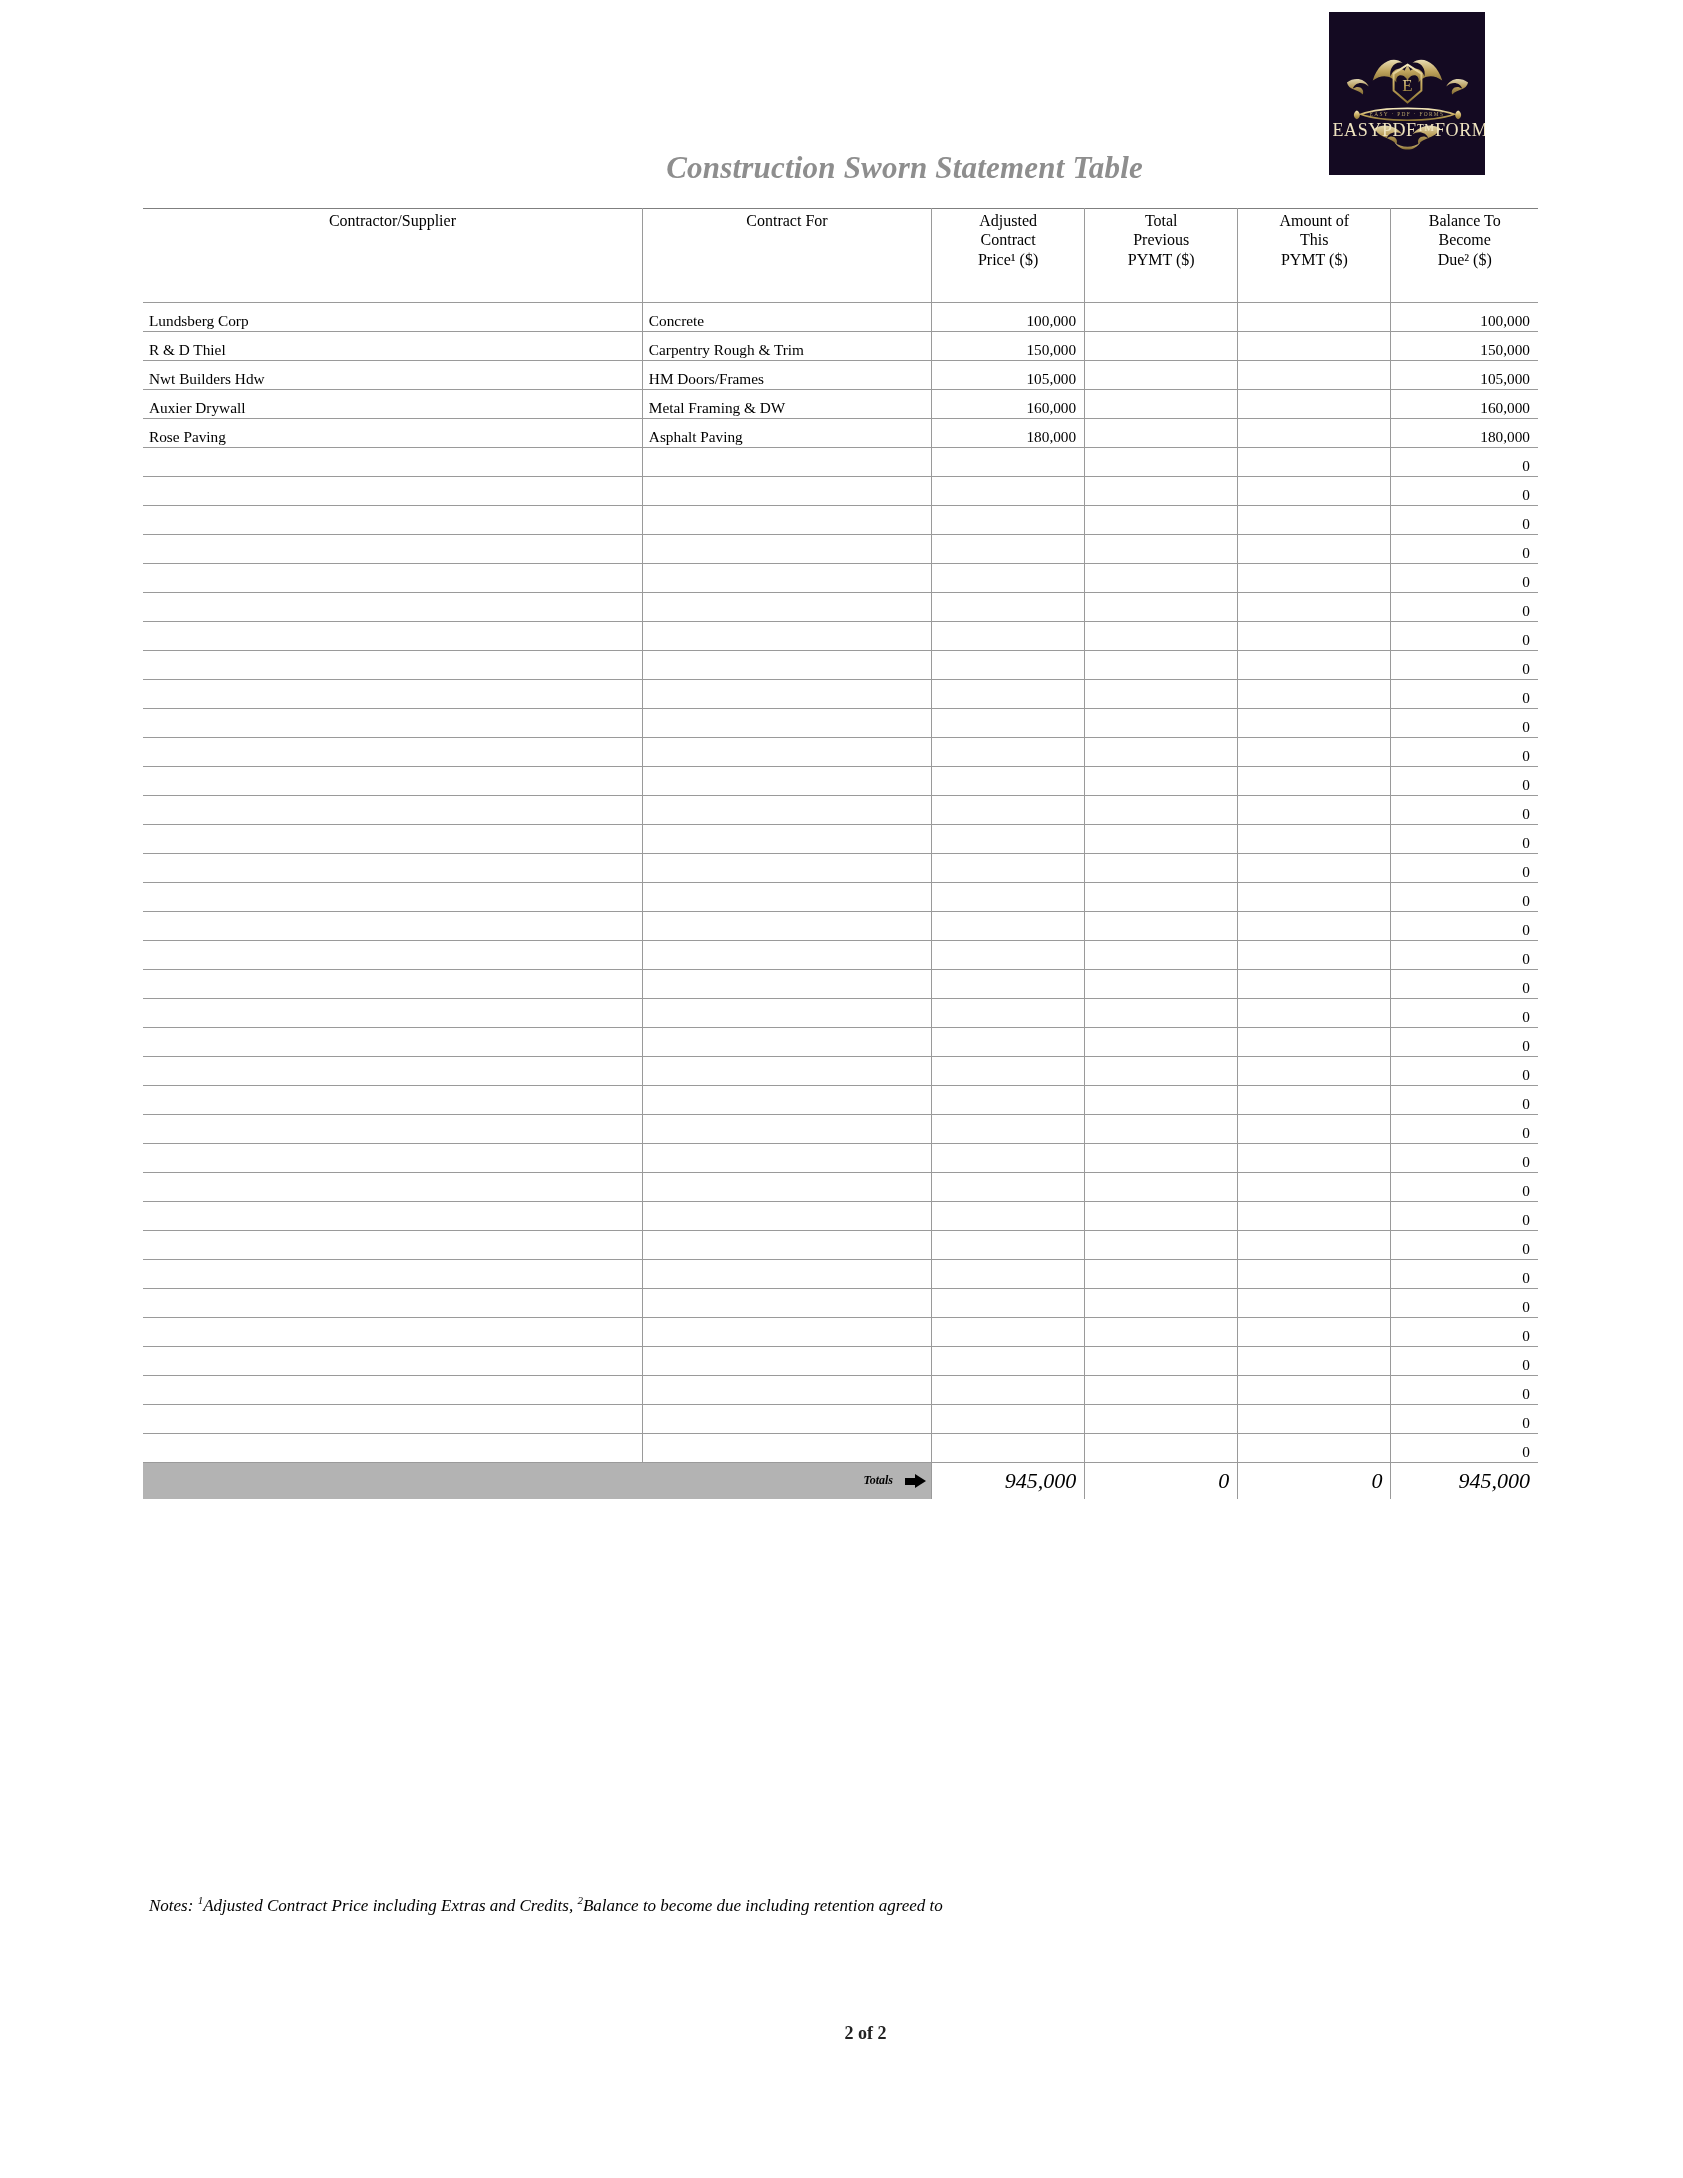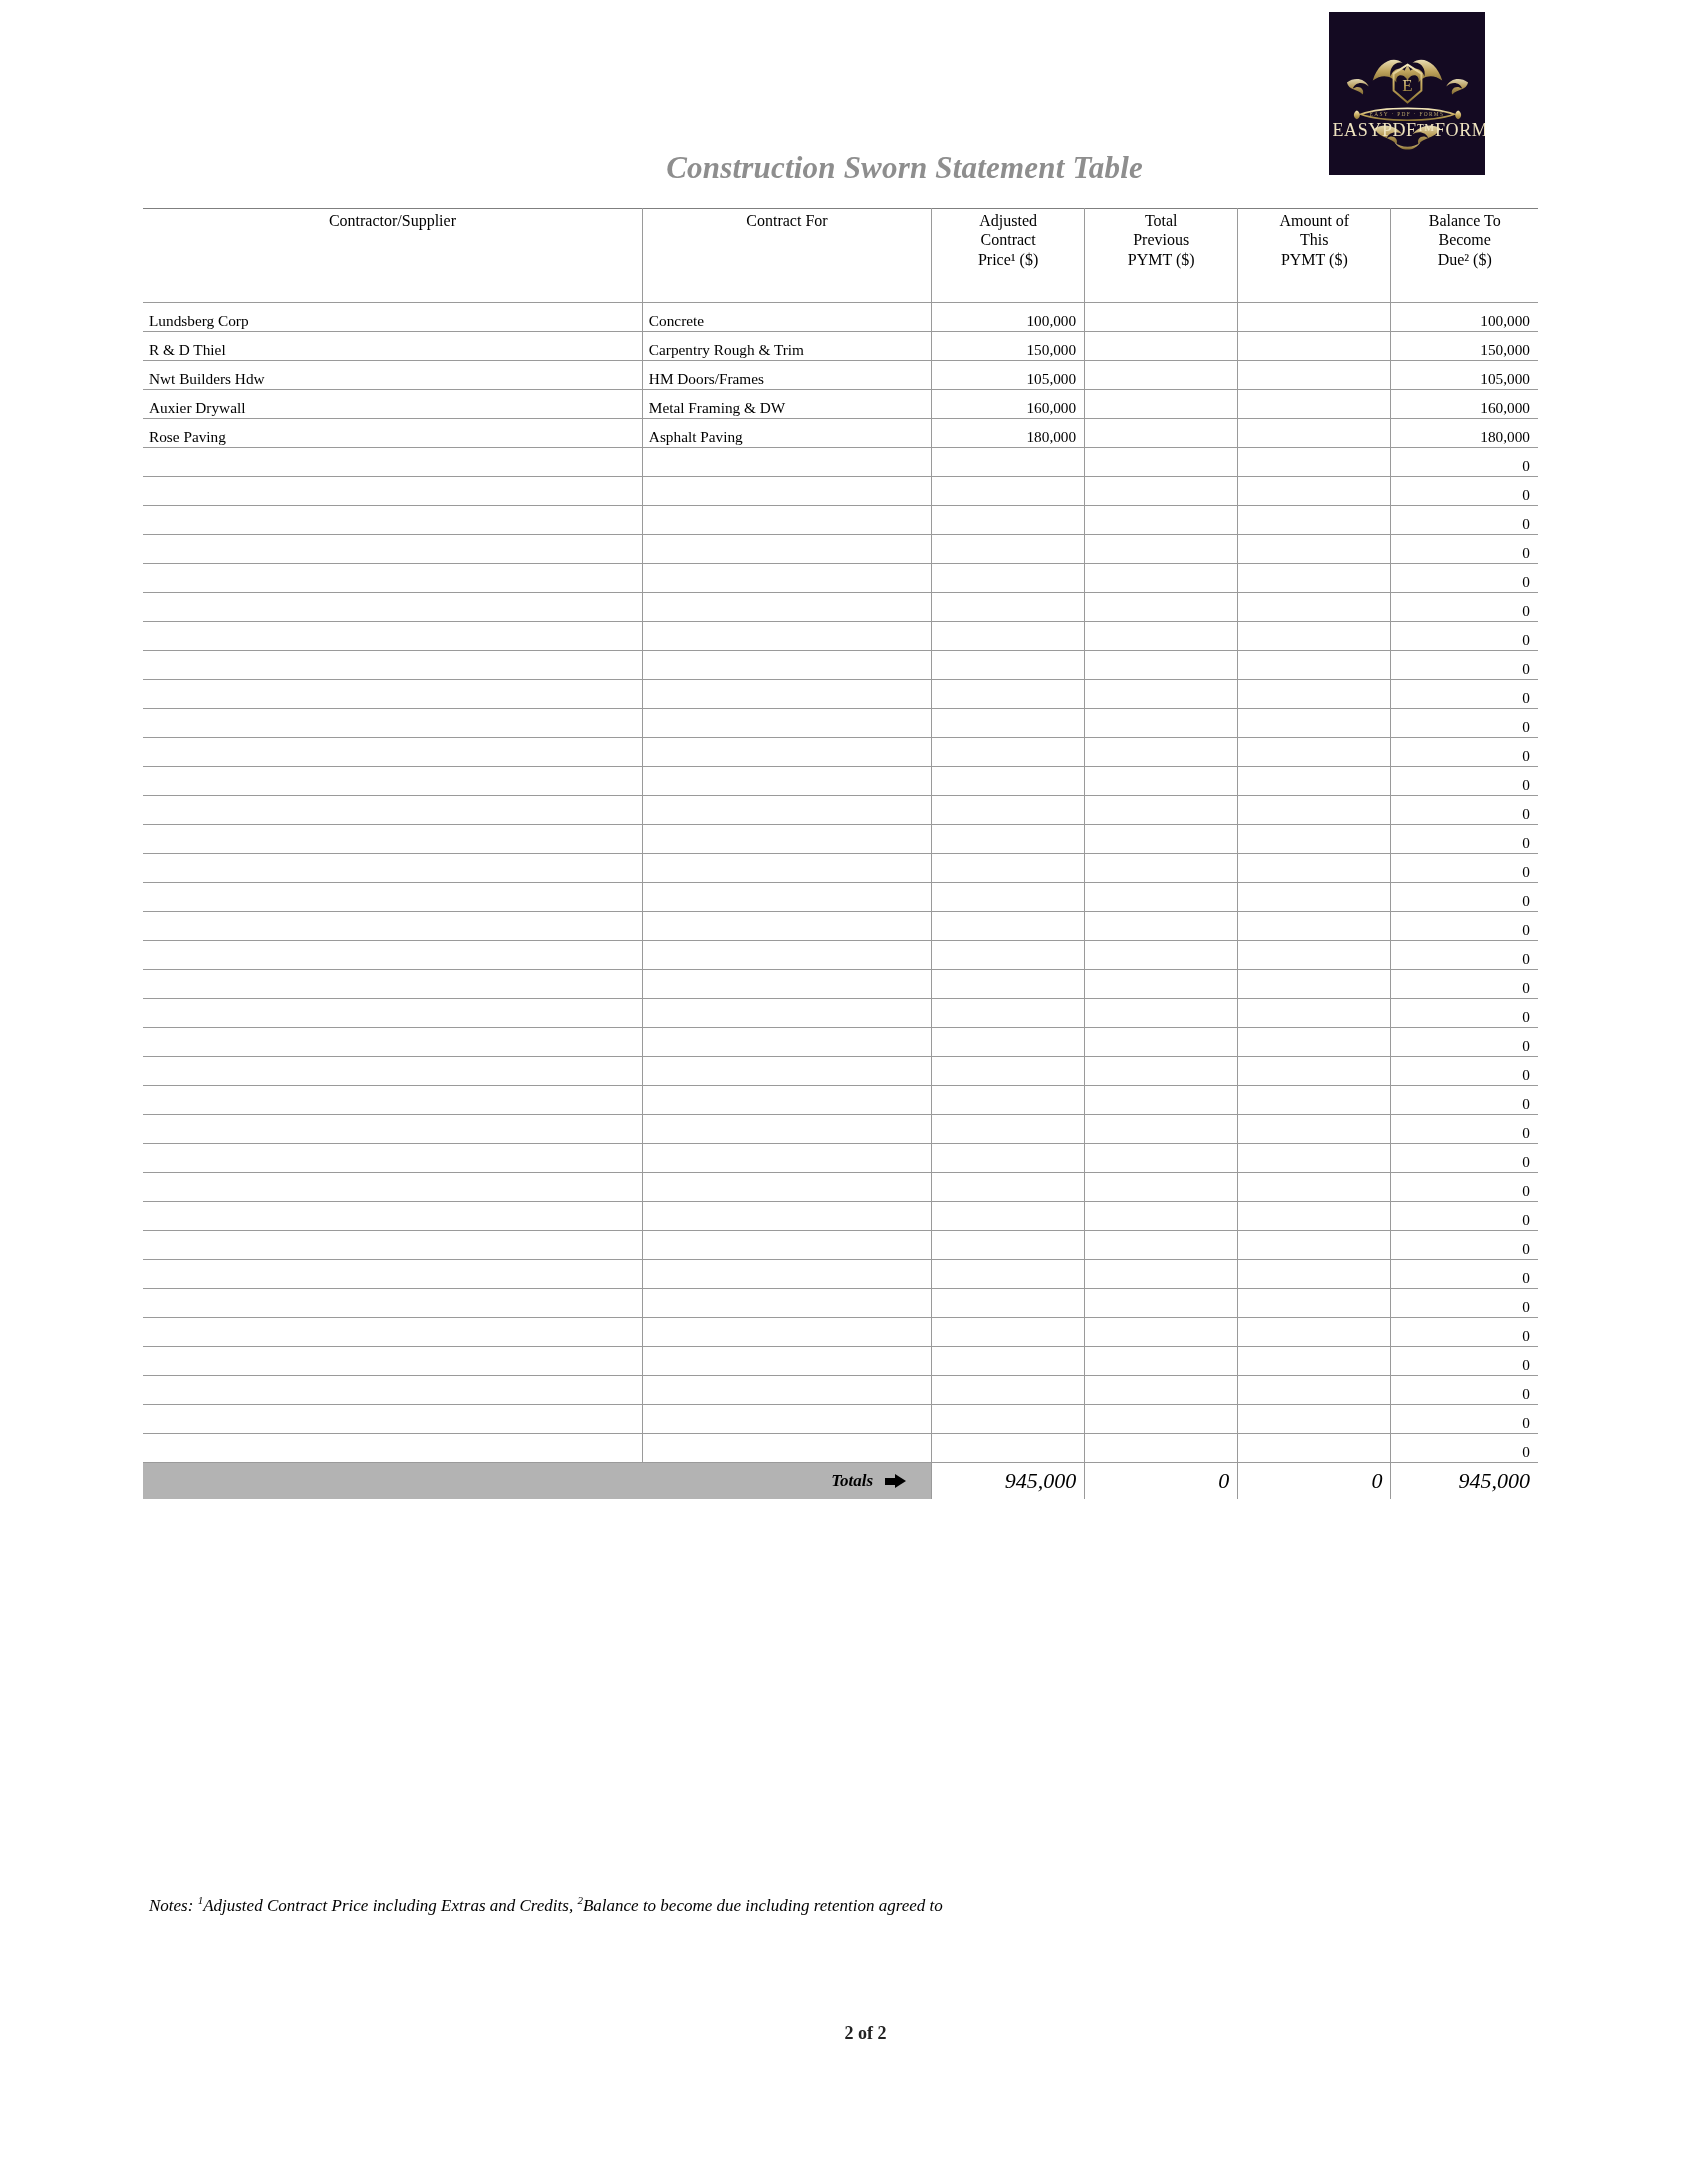--- a/index.html
+++ b/index.html
@@ -149,22 +149,22 @@
     border-bottom: none;
     border-left: none;
     border-right: none;
     font-style: italic;
     font-weight: bold;
     font-size: 17px;
     vertical-align: middle;
   }
   tr.totals-row td.tot-label {
     text-align: right;
-    padding-right: 20px;
-    font-size: 17px;
+    padding-right: 0;
+    font-size: 12px;
   }
   tr.totals-row td.tot-num {
     background: #ffffff;
     text-align: right;
     padding-right: 8px;
     border-left: 1px solid #9a9a9a;
     font-style: italic;
     font-weight: normal;
     font-size: 22px;
   }

